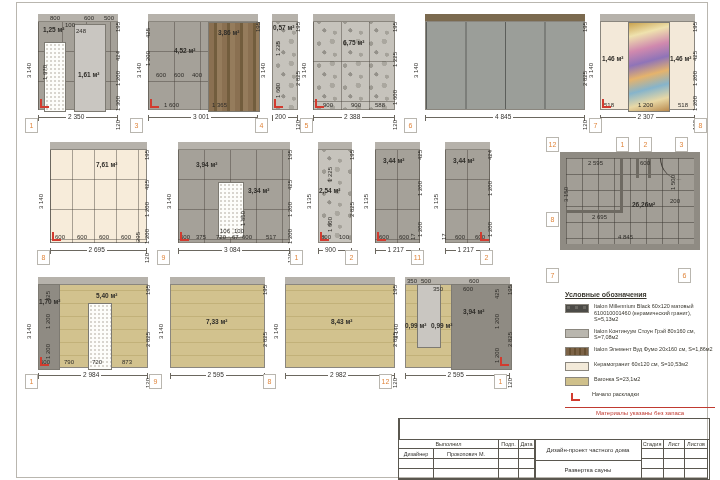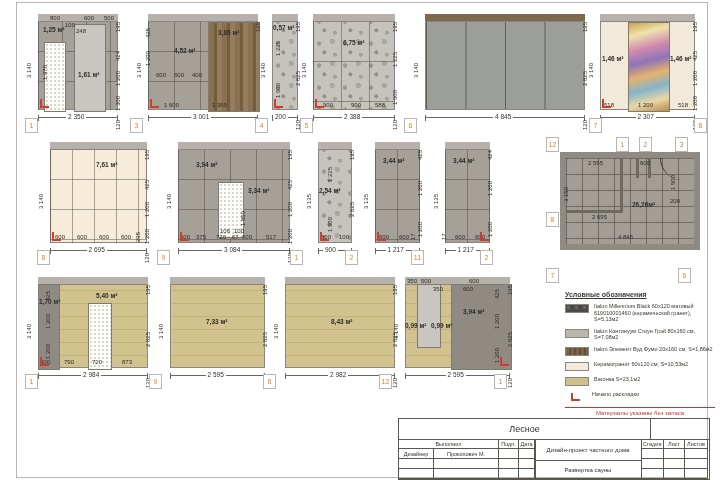--- a/index.html
+++ b/index.html
@@ -425,21 +425,20 @@
         <div class="lg-item">
           <div class="lg-sw sw-start"></div>
           <div class="lg-txt">Начало раскладки</div>
         </div>
       </div>
     <div id="legend-note">Материалы указаны без запаса</div>
   </div>
 
   <div id="titleblock">
     <div id="tb-top">
-      <div id="tb-object">Лесное</div>
       <div id="tb-top-right"></div>
     </div>
     <div id="tb-left" class="tb-grid">
       <div class="hdr" style="grid-column:1/3">Выполнил</div>
       <div class="hdr">Подп.</div>
       <div class="hdr">Дата</div>
       <div>Дизайнер</div>
       <div>Прокопович М.</div>
       <div></div>
         <div></div>

